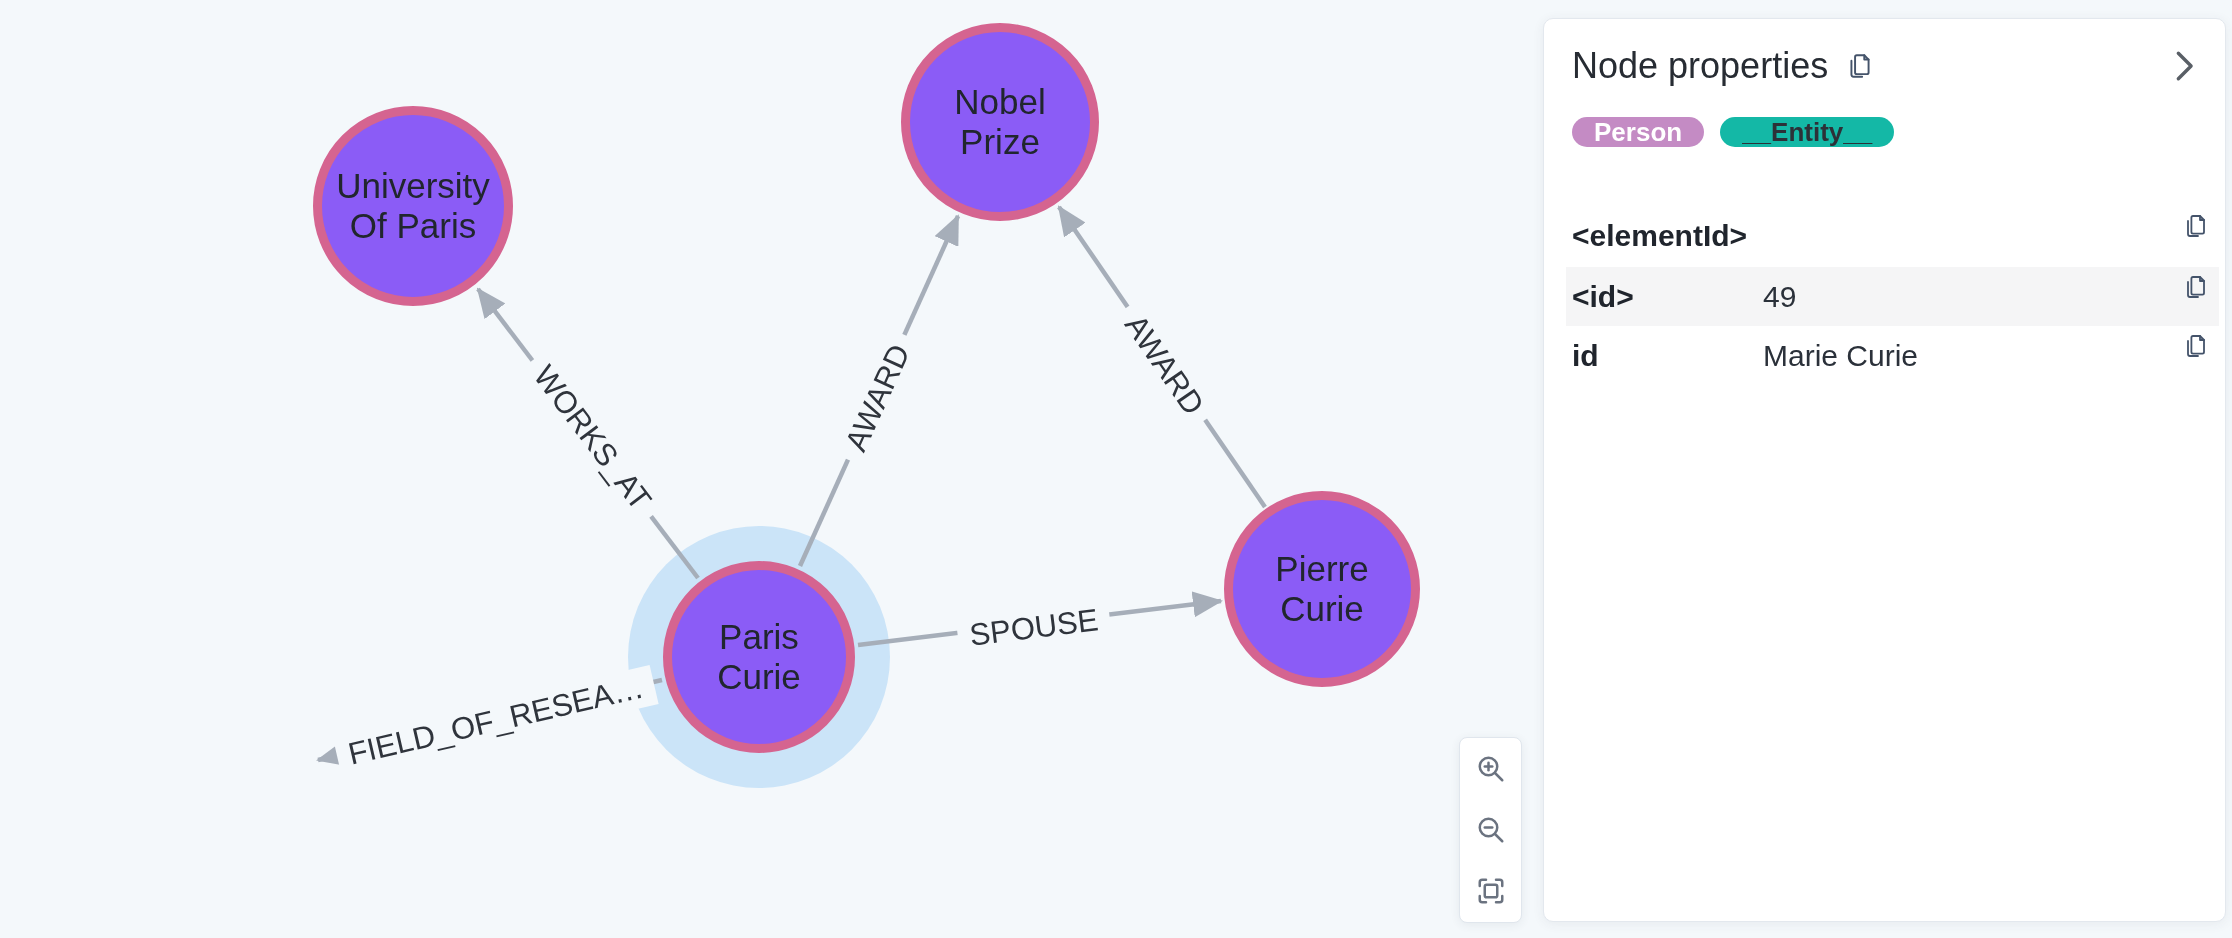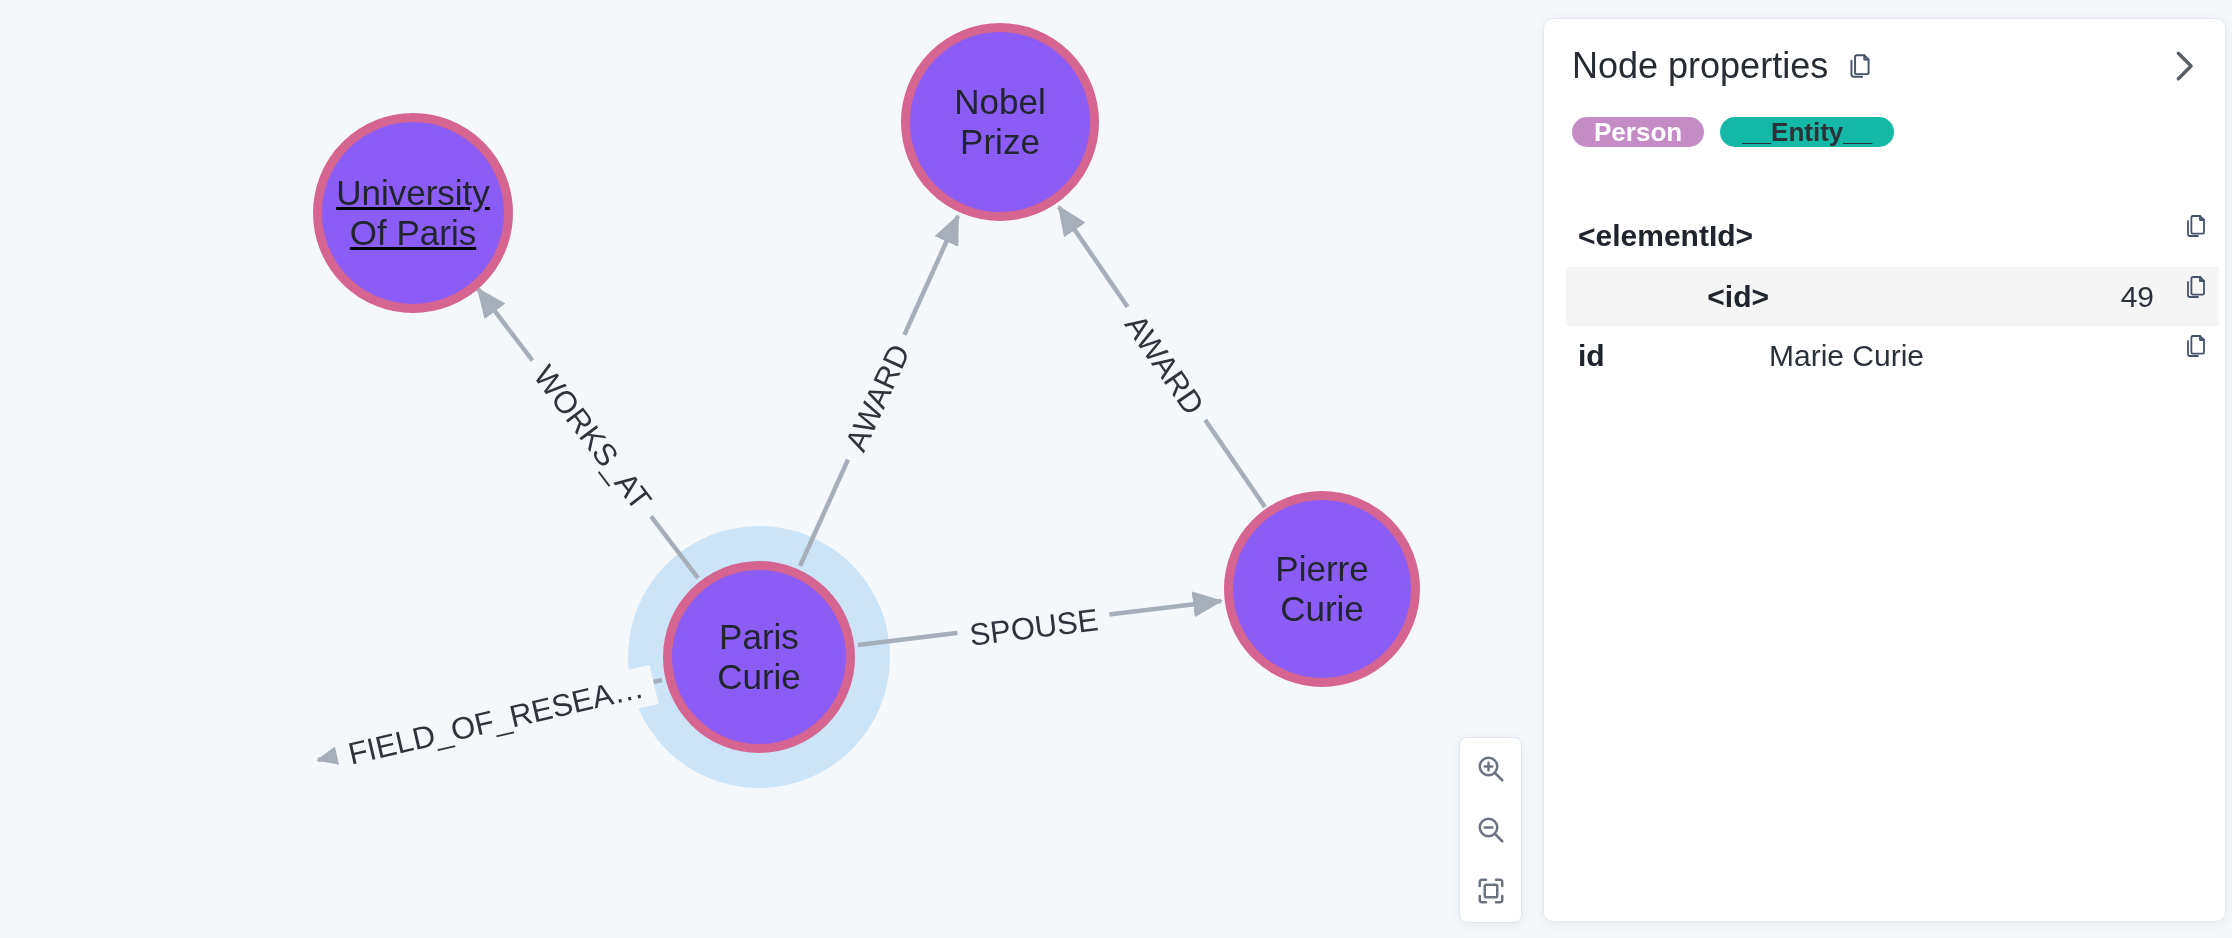--- a/index.html
+++ b/index.html
@@ -71,24 +71,24 @@
     padding:0 22px;font-size:26px;font-weight:bold;
   }
   .badge-person{background:#c48bc4;color:#ffffff;}
   .badge-entity{background:#14b8a6;color:#2c3138;}
 
   .props{position:absolute;left:22px;right:6px;top:186px;}
   .prop-row{
     position:relative;display:flex;align-items:flex-start;
     padding:14px 60px 14px 6px;box-sizing:border-box;
   }
-  .prop-row.alt{background:#f5f5f6;text-align:right;}
+  .prop-row.alt{background:#f5f5f6;}
   .prop-row.single{height:59px;padding-top:0;padding-bottom:0;align-items:center;}
   .prop-key{
-    width:191px;flex:0 0 191px;font-size:30px;font-weight:bold;color:#20252d;margin-left:6px;
+    width:191px;flex:0 0 191px;font-size:30px;font-weight:bold;color:#20252d;
   }
   .prop-value{
     width:385px;font-size:30px;color:#2b313a;line-height:1.65;
     overflow-wrap:break-word;word-break:break-word;
   }
   .prop-copy{position:absolute;right:10px;top:7px;}
   .prop-row.single .prop-copy{top:6px;}
 </style>
 </head>
 <body>
@@ -111,21 +111,21 @@
     </svg>
 
     <div class="edge-label" style="left:592px;top:438px;transform:translate(-50%,-50%) rotate(52.8deg);">WORKS_AT</div>
     <div class="edge-label" style="left:878px;top:398px;transform:translate(-50%,-50%) rotate(-65.5deg);">AWARD</div>
     <div class="edge-label" style="left:1164px;top:365px;transform:translate(-50%,-50%) rotate(55.4deg);">AWARD</div>
     <div class="edge-label" style="left:1034px;top:628px;transform:translate(-50%,-50%) rotate(-7deg);">SPOUSE</div>
     <div class="edge-label" style="left:496px;top:721px;transform:translate(-50%,-50%) rotate(-13deg);">FIELD_OF_RESEA…</div>
 
     <div class="halo" style="left:628px;top:526px;width:262px;height:262px;"></div>
 
-    <div class="node" style="left:313px;top:113px;width:200px;height:200px;text-decoration:underline;">
+    <div class="node" style="left:313px;top:106px;width:200px;height:200px;">
       <div class="node-label">
         <span>University</span>
         <span>Of Paris</span>
       </div>
     </div>
 
     <div class="node" style="left:901px;top:23px;width:198px;height:198px;">
       <div class="node-label">
         <span>Nobel</span>
         <span>Prize</span>

